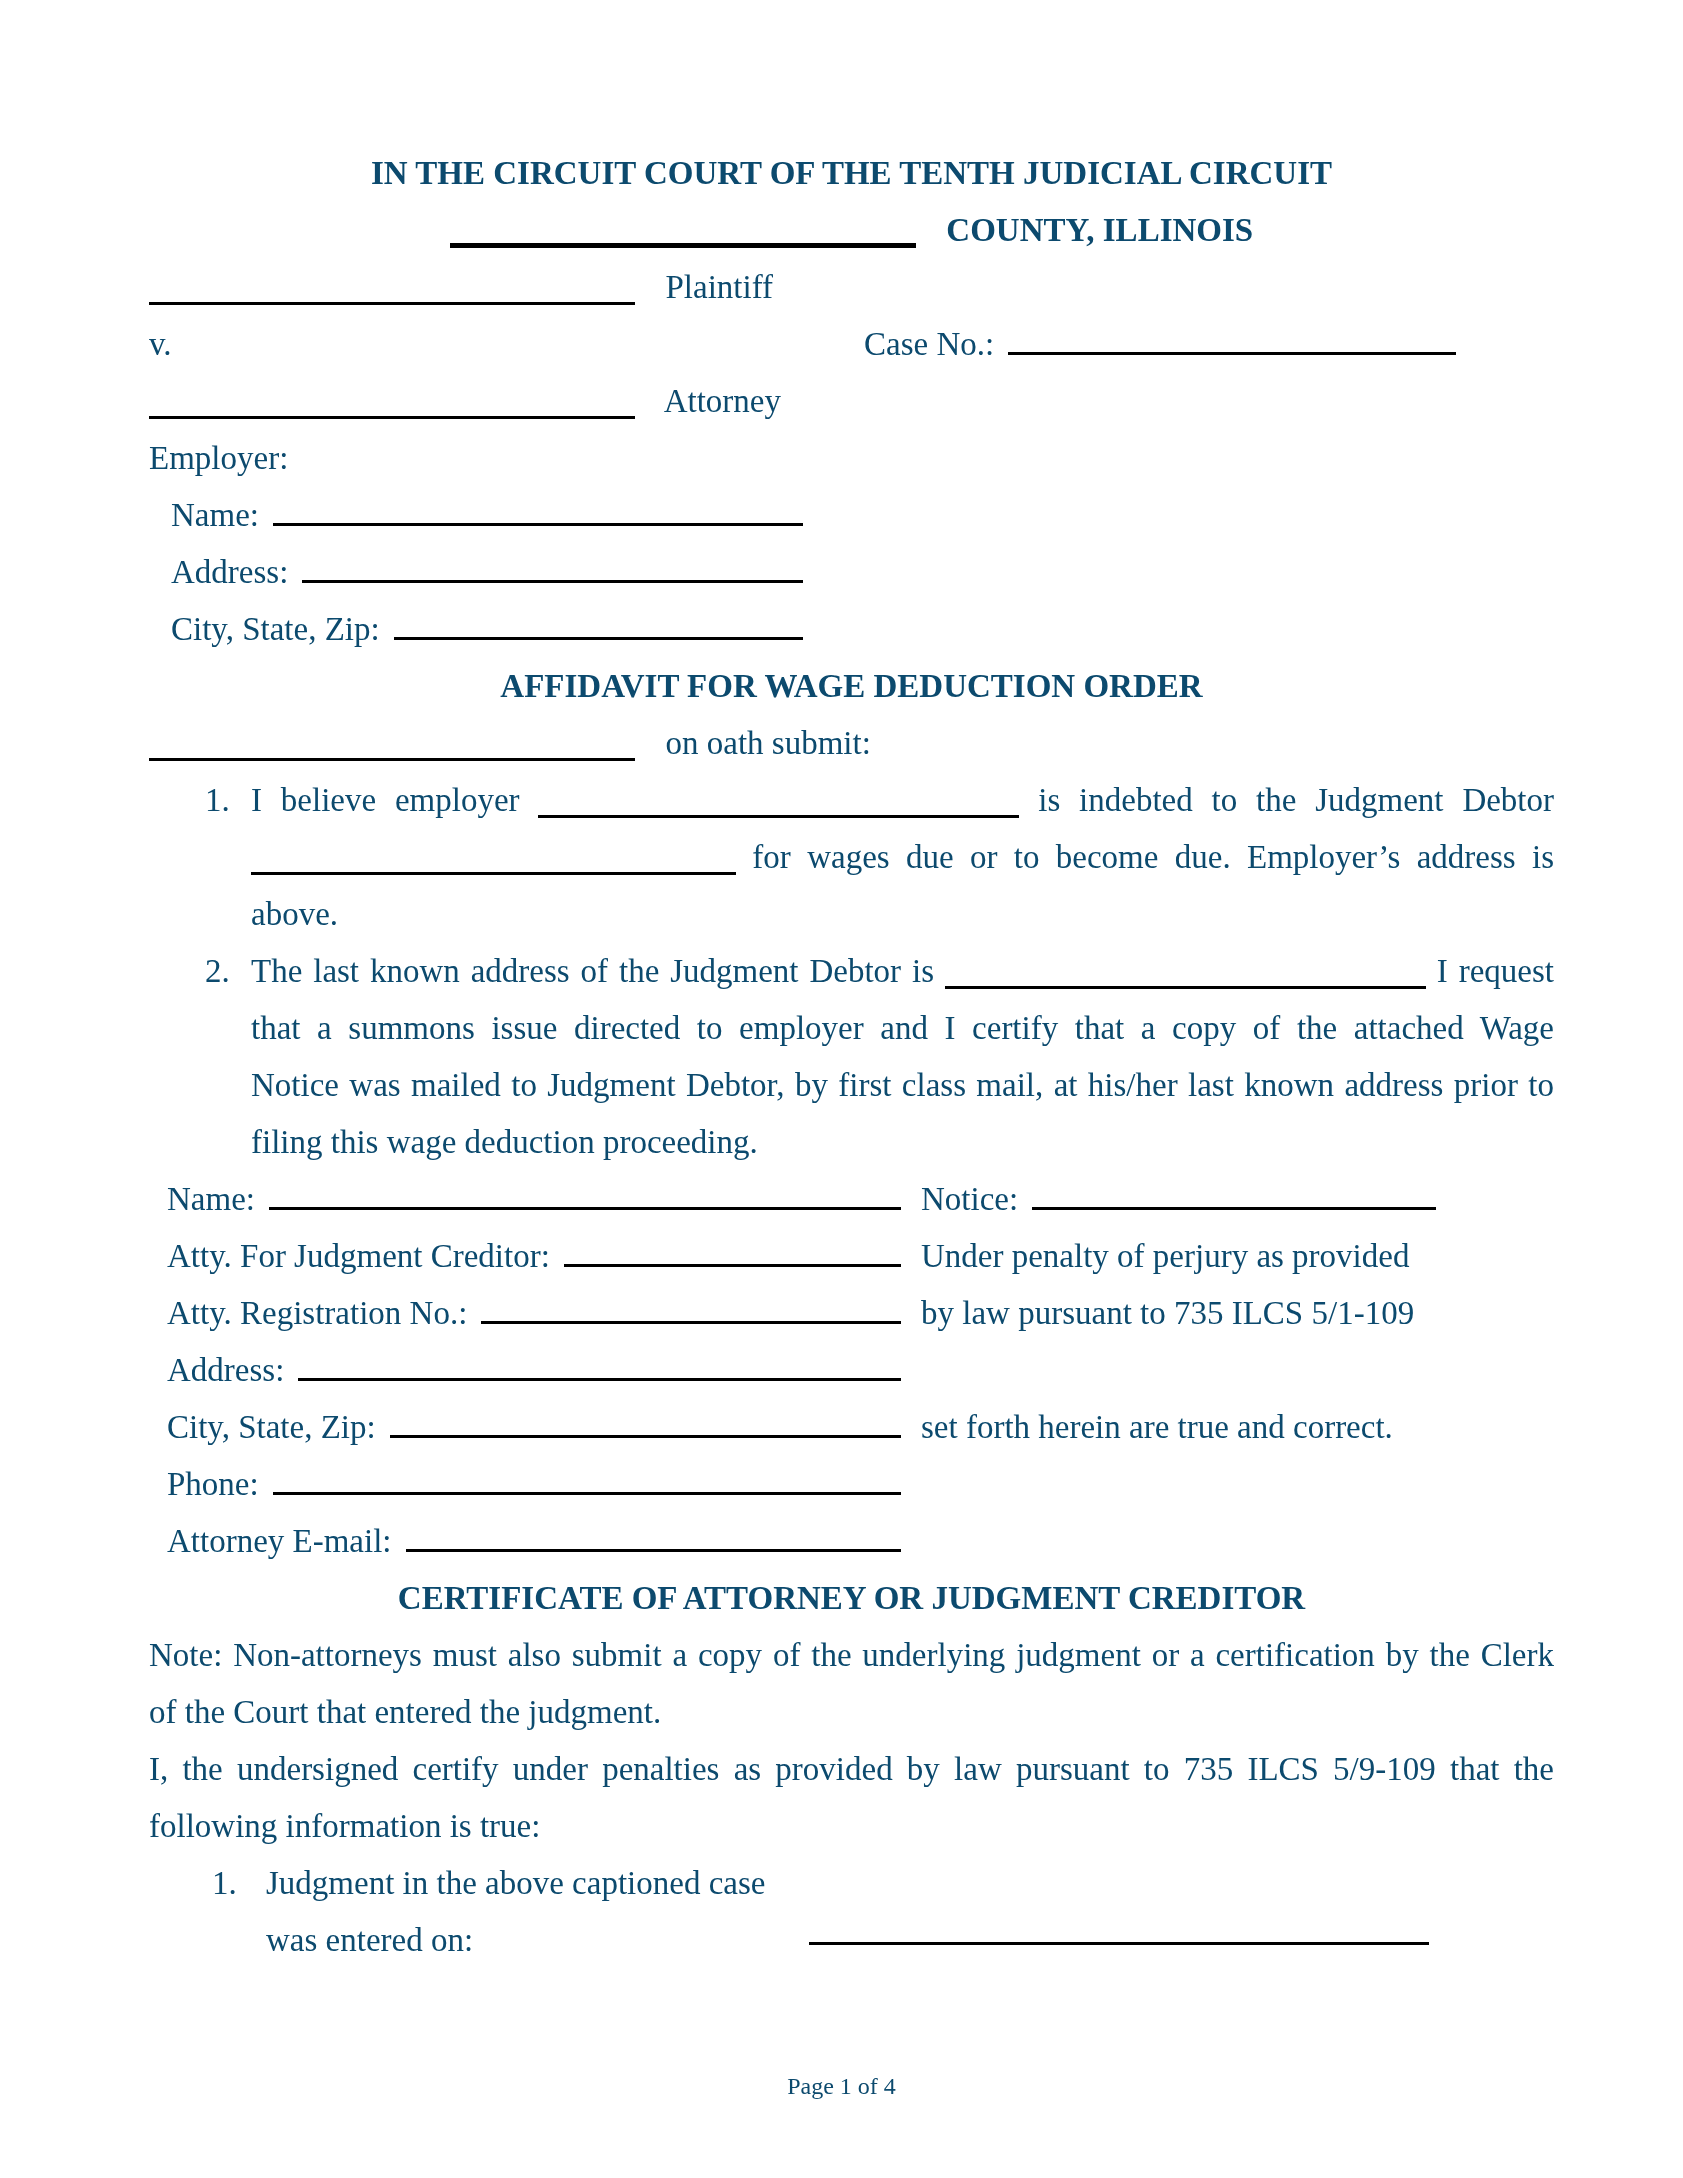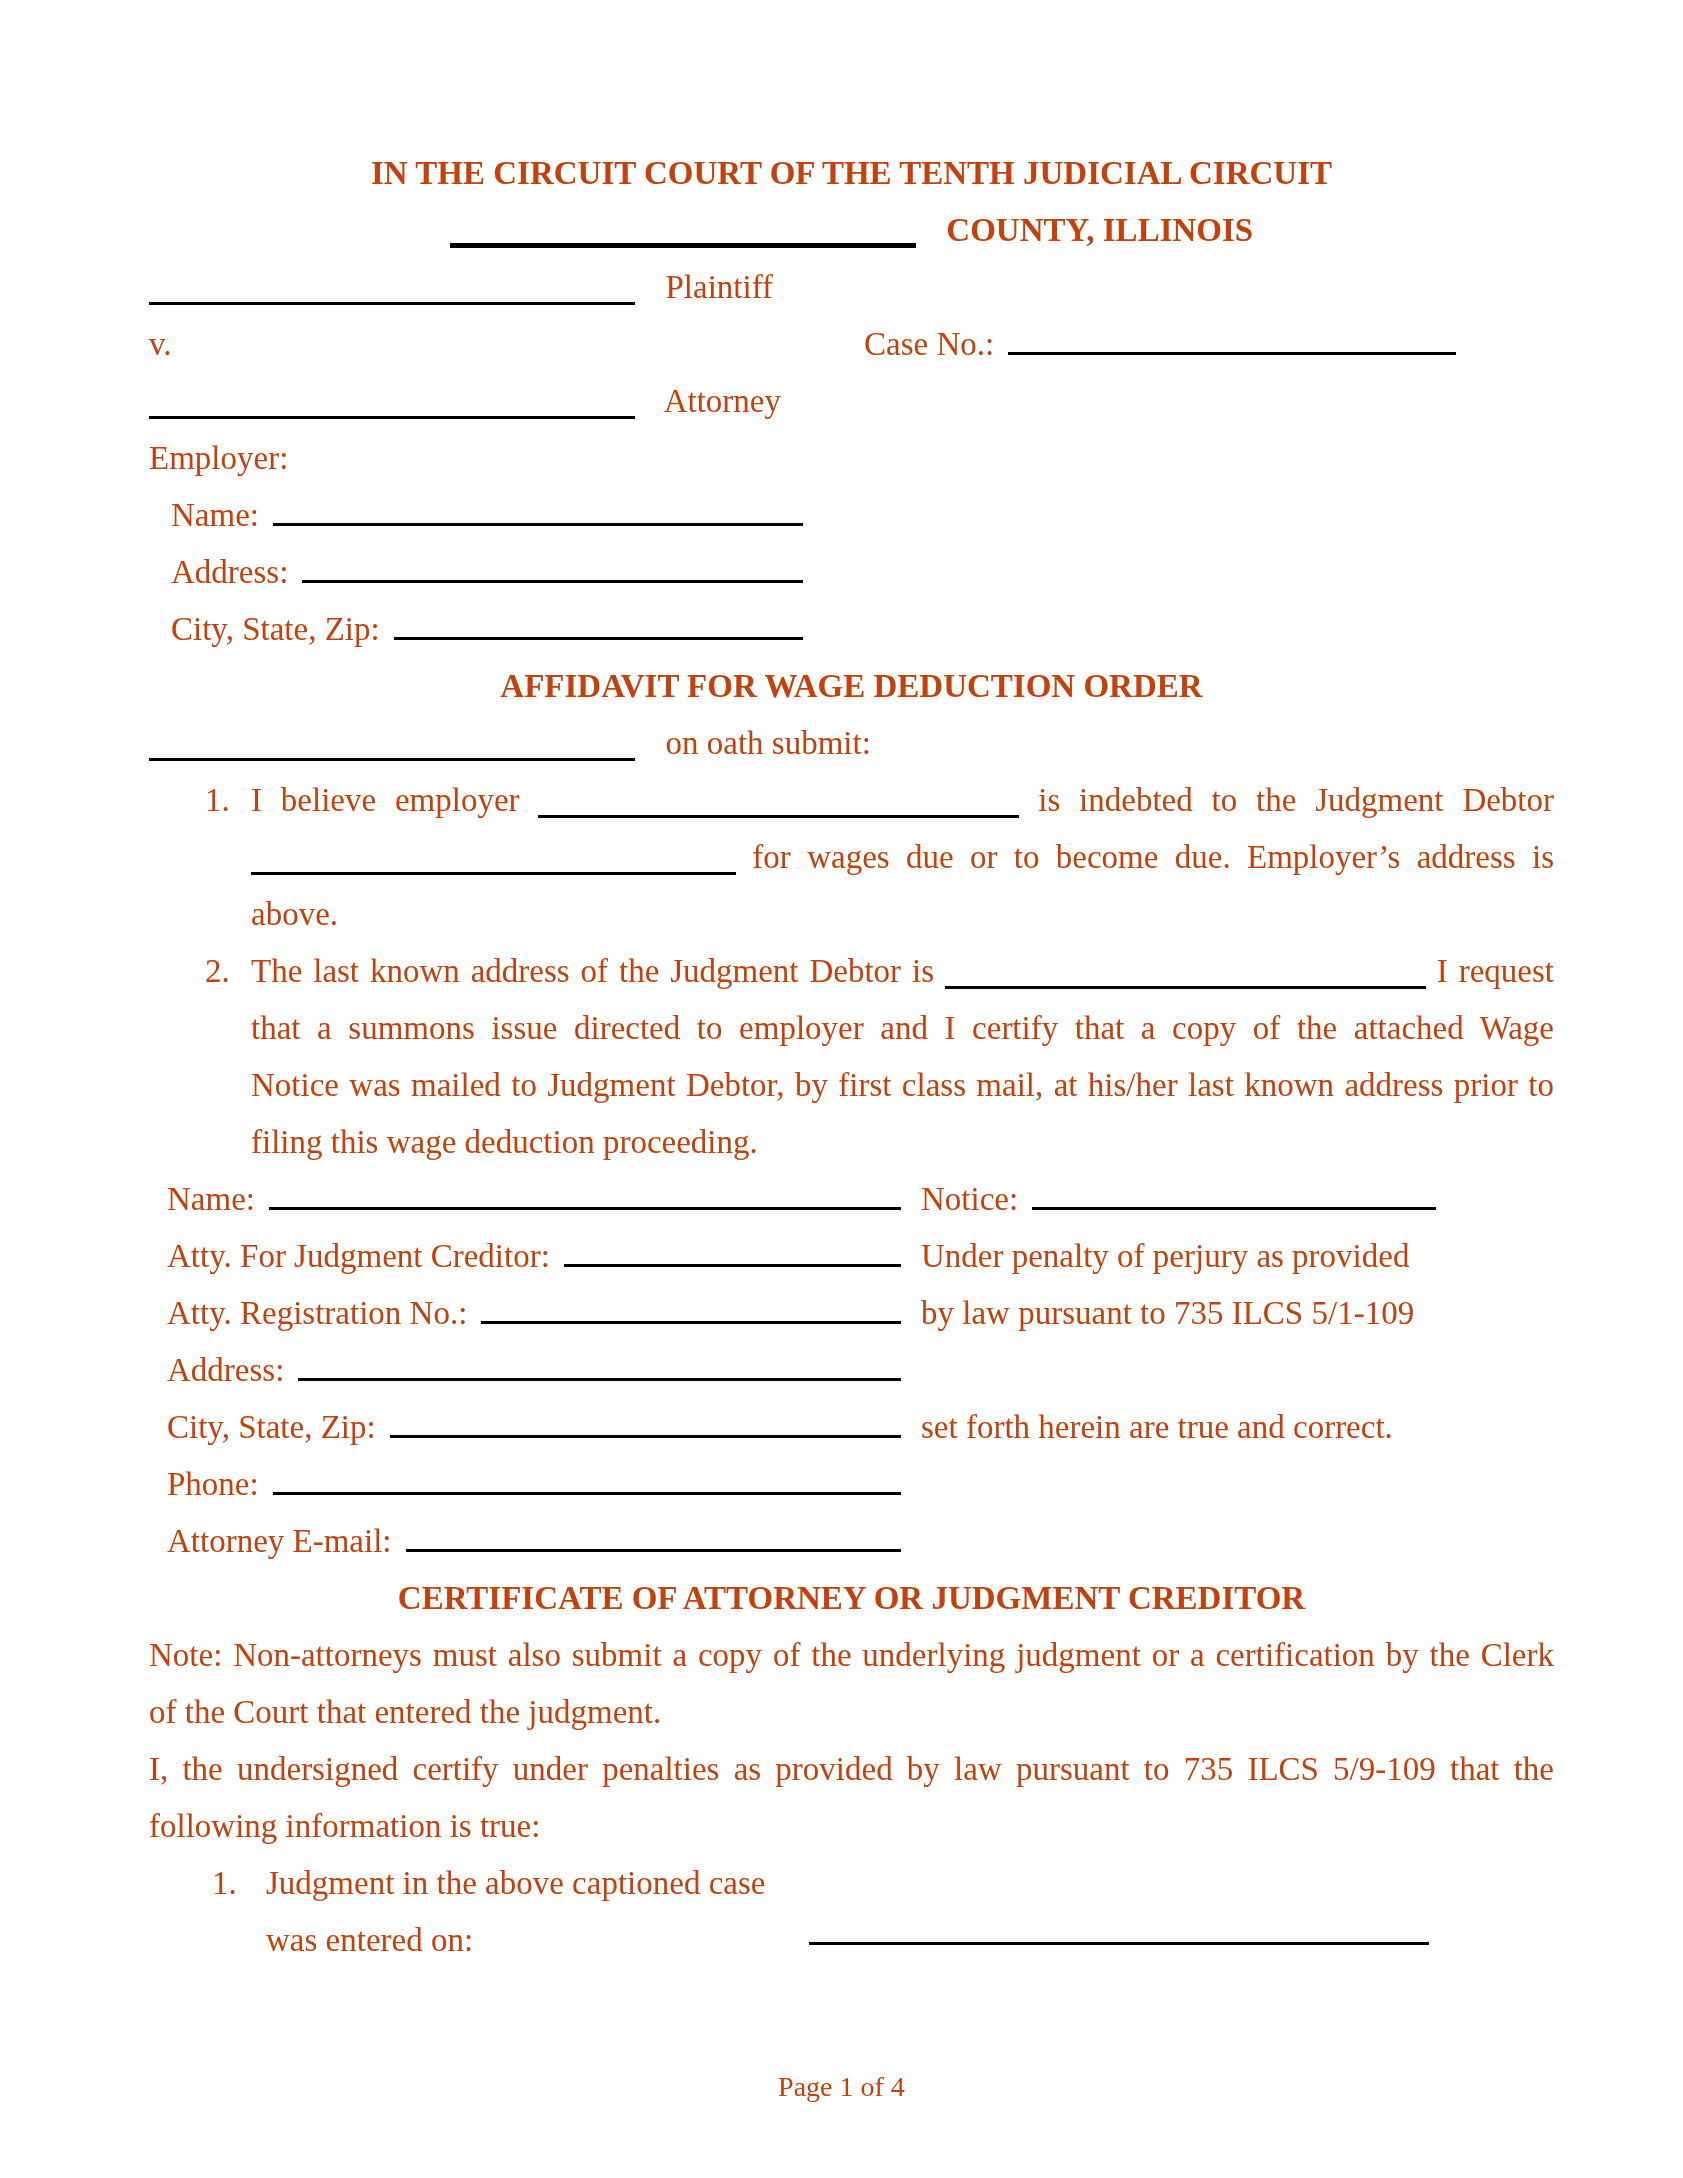--- a/index.html
+++ b/index.html
@@ -1,21 +1,21 @@
 <!DOCTYPE html>
 <html><head>
 <meta charset="utf-8">
 <style>
   html,body{margin:0;padding:0;background:#888;}
   .page{
     position:relative;
     width:1683px;height:2178px;
     margin:0 auto;
     background:#ffffff;
-    color:#c2410c;
+    color:#0c4a6e;
     font-family:"Liberation Serif","DejaVu Serif",serif;
     font-size:33px;
     overflow:hidden;
   }
   .content{position:absolute;left:149px;right:129px;top:145px;}
   .ln{position:relative;height:57px;line-height:57px;white-space:nowrap;}
   .center{text-align:center;}
   .b{font-weight:bold;}
   .just{white-space:normal;text-align:justify;text-align-last:justify;overflow:hidden;}
   .hang{padding-left:102px;}
@@ -30,21 +30,21 @@
     margin-bottom:-7px;
   }
   .blank.bold{border-bottom-width:5px;}
   .flexline{display:flex;align-items:baseline;}
   .grow{flex:1 1 auto;}
   .leftcol{width:734px;}
   .rightcol{position:absolute;left:772px;top:0;width:515px;height:57px;line-height:57px;}
   .ind1{padding-left:22px;}
   .ind2{padding-left:18px;}
   .gap{display:inline-block;width:14px;}
-  .footer{position:absolute;left:0;right:0;top:2058px;height:57px;line-height:57px;text-align:center;font-size:28px;}
+  .footer{position:absolute;left:0;right:0;top:2058px;height:57px;line-height:57px;text-align:center;font-size:24px;}
 </style>
 </head>
 <body>
 
 <div class="page">
   <div class="content">
 
     <div class="ln center b">
       <span>IN THE CIRCUIT COURT OF THE TENTH JUDICIAL CIRCUIT</span>
     </div>

